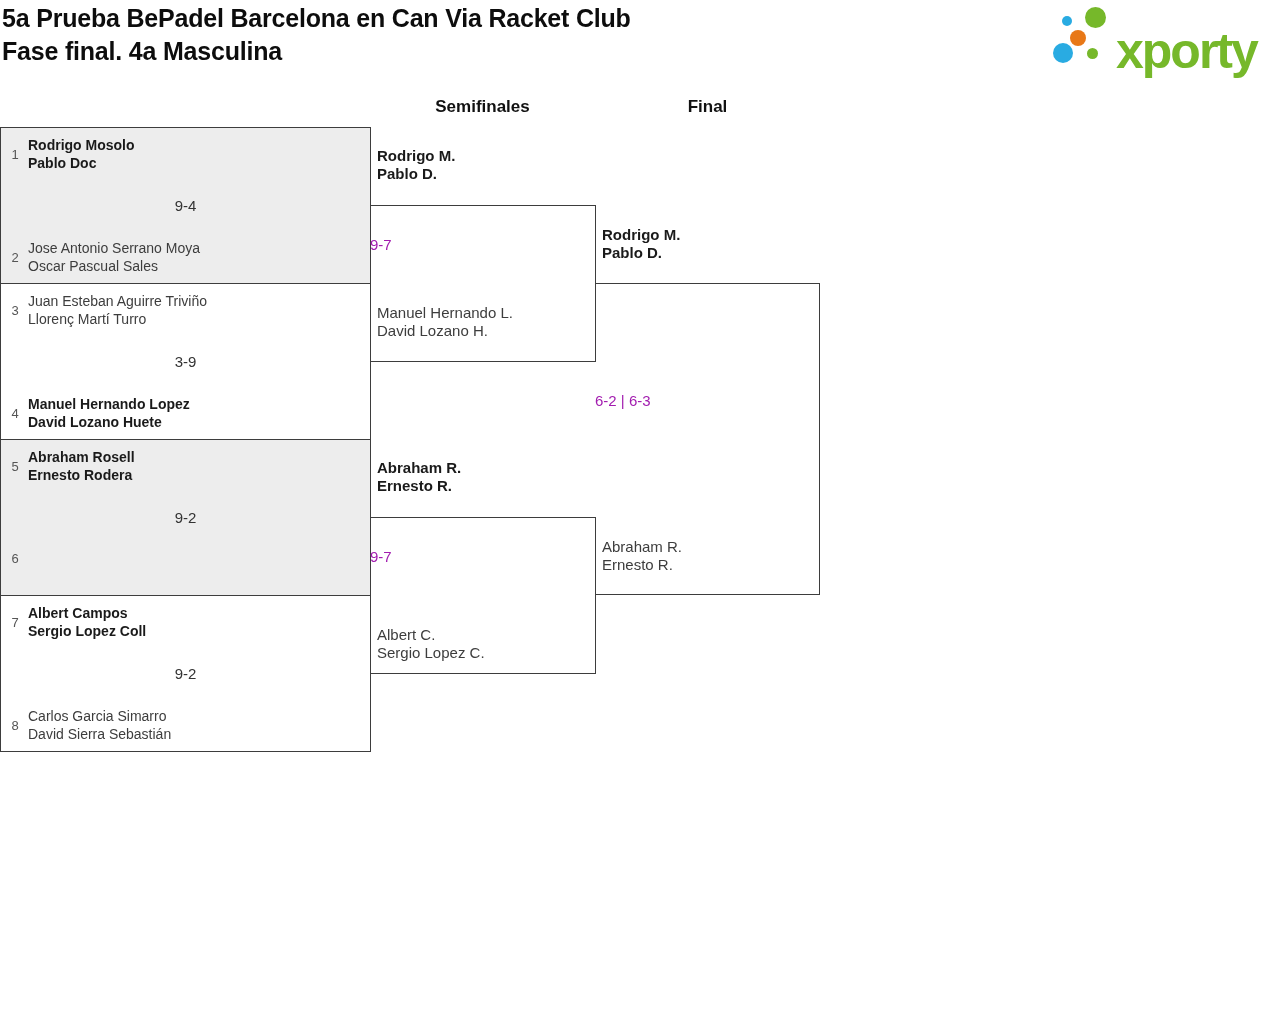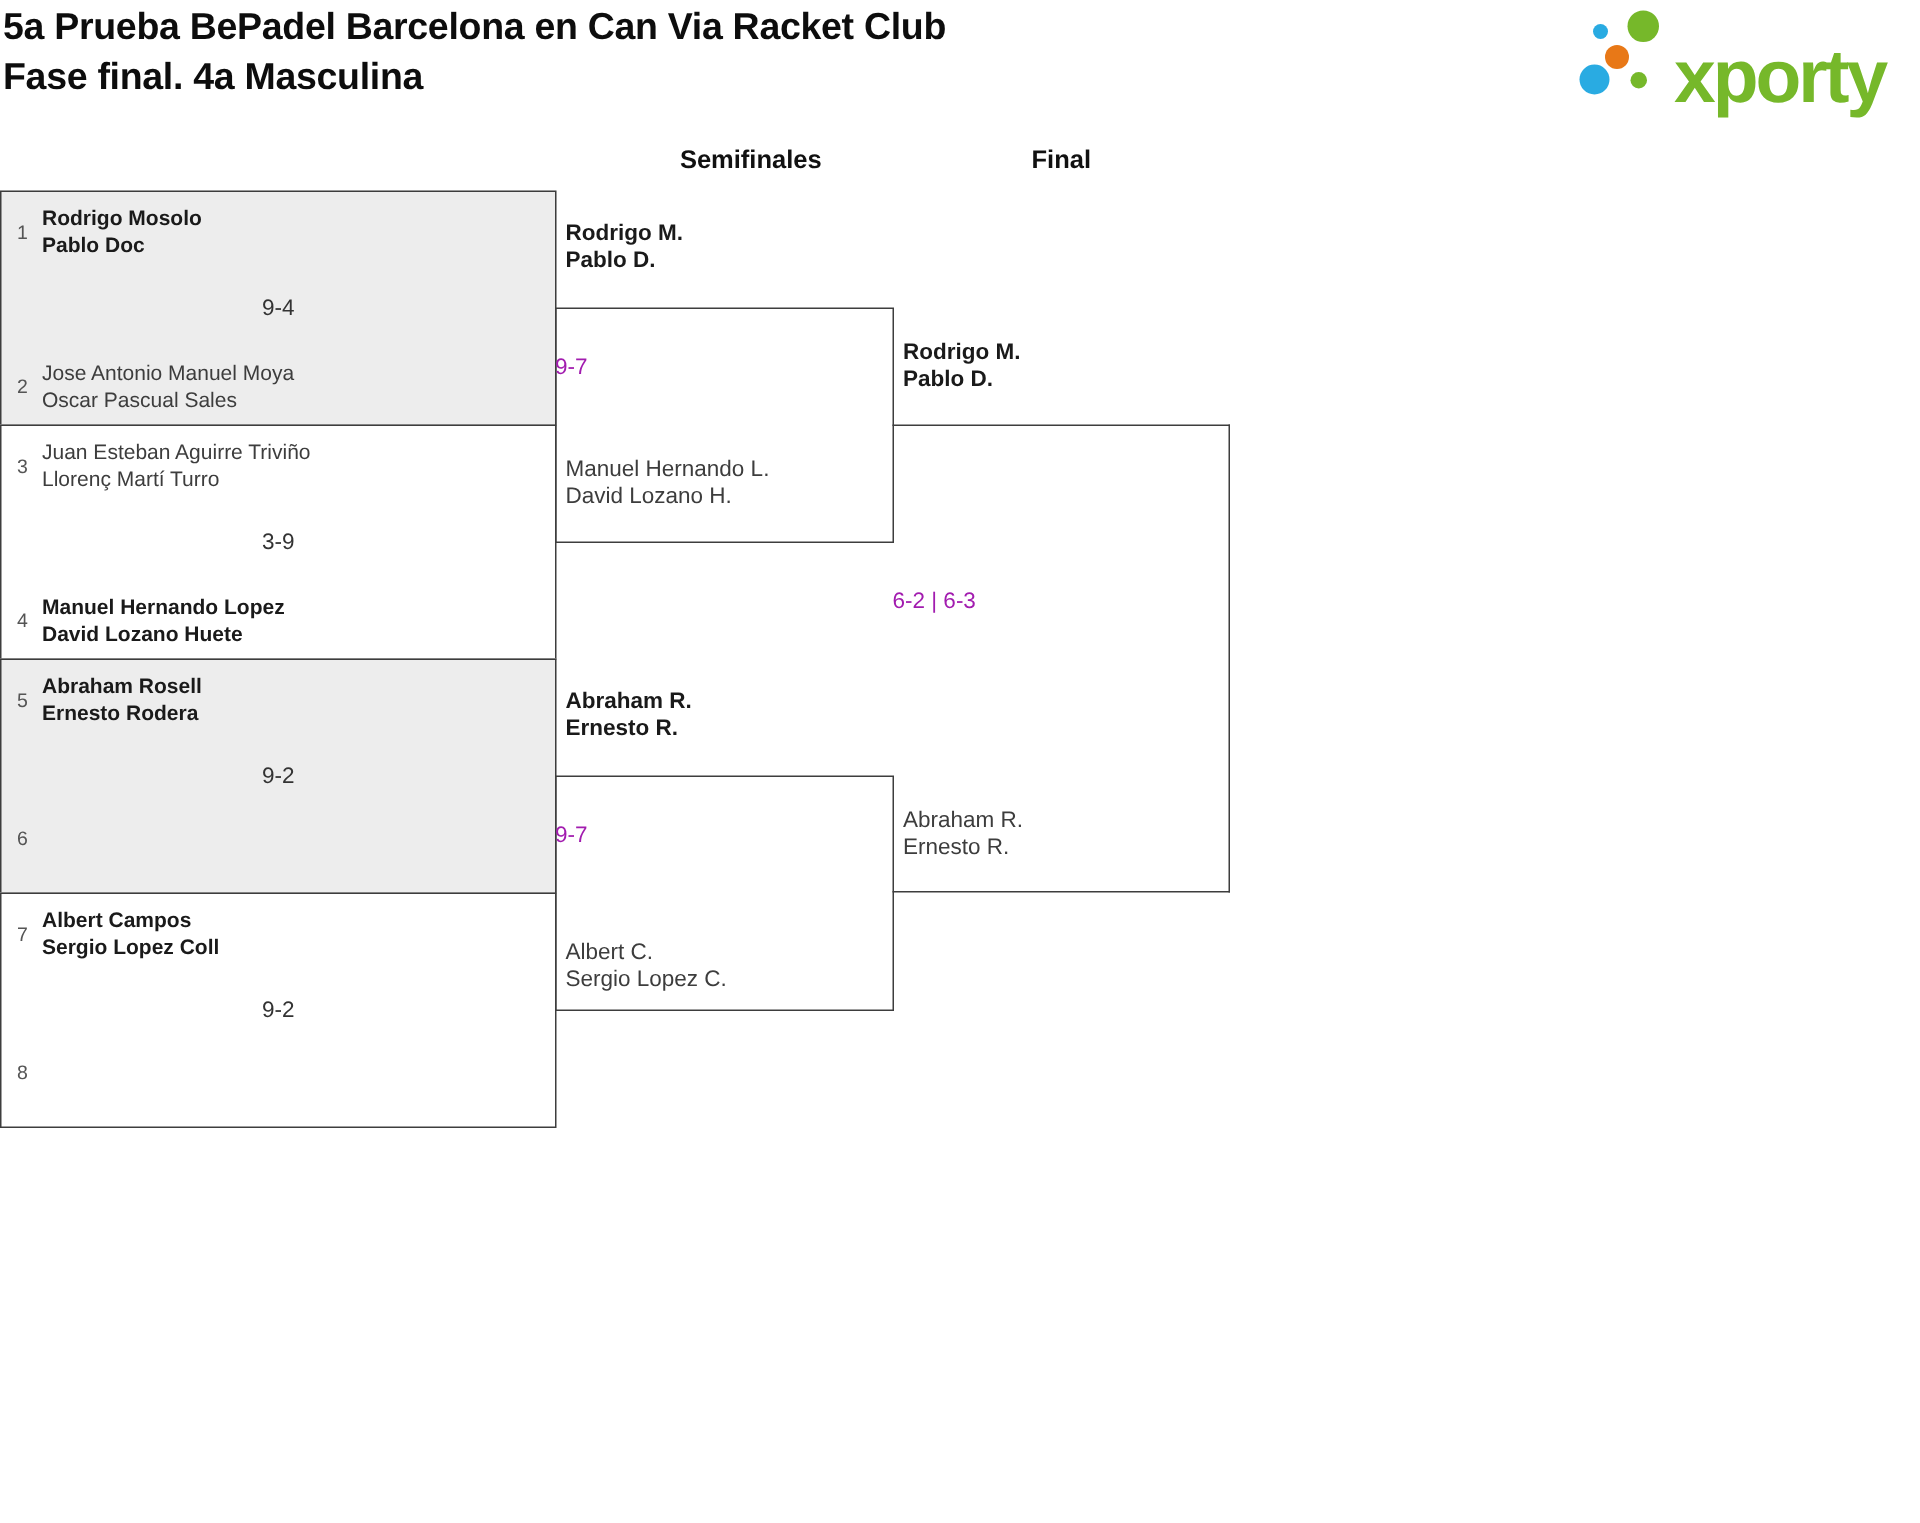--- a/index.html
+++ b/index.html
@@ -56,21 +56,21 @@
   
   .round-header {
     position: absolute;
     top: 97px;
     font-size: 17px;
     font-weight: 600;
     color: #111111;
     text-align: center;
   }
   .rh-qf { left: 0;     width: 370px; }
-  .rh-sf { left: 388px; width: 225px; }
+  .rh-sf { left: 370px; width: 225px; }
   .rh-f  { left: 595px; width: 225px; }
 
   
   .match {
     position: absolute;
     border: 1px solid #3d3d3d;
     box-sizing: border-box;
     background: #ffffff;
   }
   .match.shaded { background: #ededed; }
@@ -166,21 +166,21 @@
       <span class="seed">1</span>
       <div class="names winner">
         <div>Rodrigo Mosolo</div>
         <div>Pablo Doc</div>
       </div>
     </div>
     <div class="score">9-4</div>
     <div class="team-row pos-bottom">
       <span class="seed">2</span>
       <div class="names">
-        <div>Jose Antonio Manuel Moya</div>
+        <div>Jose Antonio Serrano Moya</div>
         <div>Oscar Pascual Sales</div>
       </div>
     </div>
   </div>
 
   <div class="match qf" style="top:283px">
     <div class="team-row pos-top">
       <span class="seed">3</span>
       <div class="names">
         <div>Juan Esteban Aguirre Triviño</div>
@@ -215,20 +215,24 @@
     <div class="team-row pos-top">
       <span class="seed">7</span>
       <div class="names winner">
         <div>Albert Campos</div>
         <div>Sergio Lopez Coll</div>
       </div>
     </div>
     <div class="score">9-2</div>
     <div class="team-row pos-bottom">
       <span class="seed">8</span>
+      <div class="names">
+        <div>Carlos Garcia Simarro</div>
+        <div>David Sierra Sebastián</div>
+      </div>
     </div>
   </div>
 
   <div class="match sf" style="top:205px"></div>
   <div class="match sf" style="top:517px"></div>
 
   <div class="final-box"></div>
 
   <div class="float-label winner" style="left:377px; top:147px">
     <div>Rodrigo M.</div>

